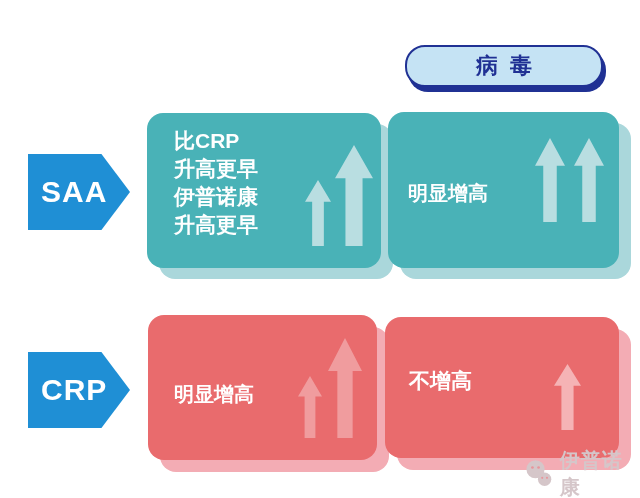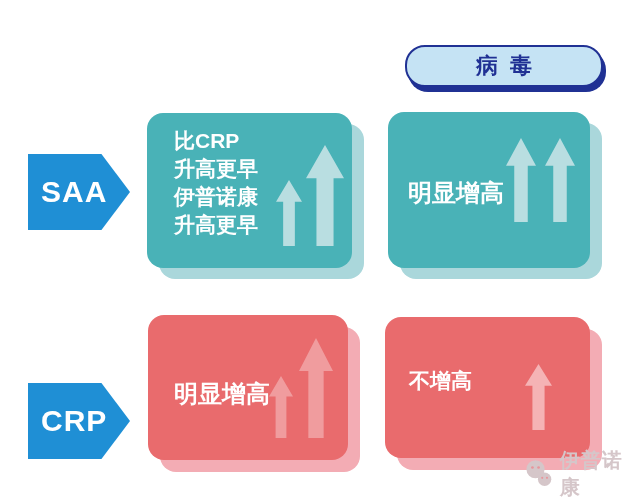--- a/index.html
+++ b/index.html
@@ -22,31 +22,31 @@
   
   .pennant{
     position:absolute;left:28px;width:102px;height:76px;
     background:var(--blue,#1f8fd5);
     clip-path:polygon(0 0,72% 0,100% 50%,72% 100%,0 100%);
     display:flex;align-items:center;
     color:#fff;font-weight:bold;font-size:30px;padding-left:13px;box-sizing:border-box;
     letter-spacing:1px;
   }
   .pennant-saa{top:154px;}
-  .pennant-crp{top:352px;margin-top:31px;}
+  .pennant-crp{top:352px;}
   
-  .box{position:absolute;border-radius:16px;color:#fff;font-weight:bold;}
+  .box{position:absolute;border-radius:16px;color:#fff;font-weight:bold;padding-left:29px;}
   .box.teal{background:var(--teal,#49b2b7);box-shadow:12px 11px 0 var(--teal-shadow,#aad7db);}
   .box.red{background:var(--red,#e96b6d);box-shadow:12px 12px 0 var(--red-shadow,#f3acb4);}
   .box-saa-bacteria{left:147px;top:113px;width:205px;height:155px;}
   .box-saa-virus{left:388px;top:112px;width:202px;height:156px;}
   .box-crp-bacteria{left:148px;top:315px;width:200px;height:145px;}
   .box-crp-virus{left:385px;top:317px;width:205px;height:141px;text-decoration:underline;}
   .lines{position:absolute;left:27px;top:14px;font-size:21px;line-height:28px;}
-  .single{position:absolute;font-size:24px;line-height:26px;}
+  .single{position:absolute;font-size:20px;line-height:26px;}
   .box-saa-virus .single{left:20px;top:68px;}
   .box-crp-bacteria .single{left:26px;top:66px;}
   .box-crp-virus .lines{left:24px;top:46px;line-height:36px;font-size:21px;}
   
   .arrow{position:absolute;display:block;}
   .arrow polygon{fill:currentColor;}
   .teal .arrow{color:var(--arrow-on-teal,#b9dee1);}
   .red .arrow{color:var(--arrow-on-red,#f09c9e);}
   .box-saa-bacteria .a-small{right:50px;bottom:22px;width:26px;height:66px;}
   .box-saa-bacteria .a-large{right:8px;bottom:22px;width:38px;height:101px;}

